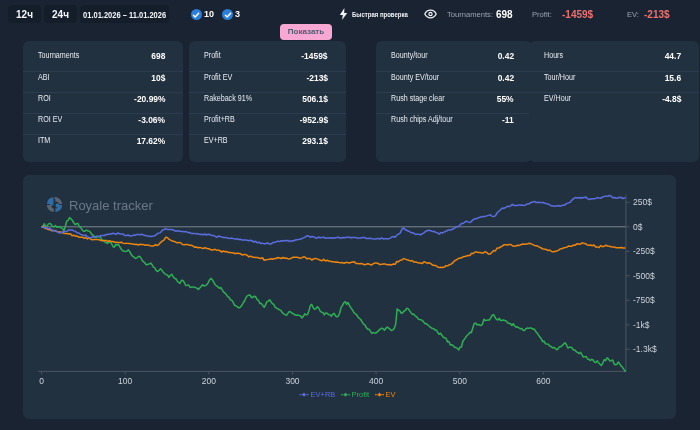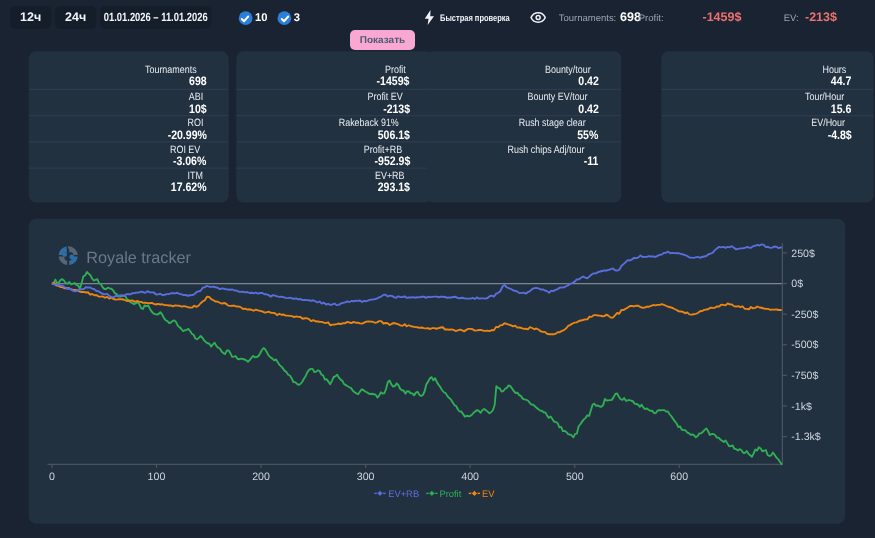--- a/index.html
+++ b/index.html
@@ -5,21 +5,21 @@
 .abs { position:absolute; }
 .btn { position:absolute; top:5px; height:18px; background:#141d2a; border-radius:4px; color:#f4f7fa; font-weight:bold; font-size:10px; display:flex; align-items:center; justify-content:center; white-space:nowrap; }
 .sqz { display:inline-block; transform:scaleX(0.79); transform-origin:center; }
 .chk { position:absolute; top:9px; width:11px; height:11px; border-radius:50%; background:#2b7fd9; }
 .chk svg { position:absolute; left:1.5px; top:1.5px; }
 .chklb { position:absolute; top:9px; color:#fff; font-weight:bold; font-size:9px; }
 .glb { position:absolute; top:9.8px; color:#9aa4b2; font-size:7.6px; }
 .gval { position:absolute; top:8.5px; color:#fff; font-weight:bold; font-size:10px; }
 .red { color:#ec7170; }
 .card { position:absolute; top:41px; height:121px; background:#223140; border-radius:6px; padding-top:8.5px; overflow:hidden; }
-.row { height:21.2px; display:flex; align-items:flex-end; justify-content:space-between; padding:0 18px 0 15px;flex-direction:column; }
+.row { height:21.2px; display:flex; align-items:flex-start; justify-content:space-between; padding:0 18px 0 15px; }
 .row.sep { border-top:1px solid #2c3b4e; }
 .lb { font-size:8.5px; color:#e8edf3; transform:scaleX(0.84); transform-origin:left center; white-space:nowrap; }
 .vl { font-size:9.8px; font-weight:bold; color:#fff; transform:scaleX(0.86); transform-origin:right center; white-space:nowrap; }
 .chart { position:absolute; left:23px; top:175px; width:653px; height:244px; background:#223140; border-radius:6px; }
 .tick { font-size:8.5px; fill:#ccd3dc; font-family:"Liberation Sans",sans-serif; }
 .lg { font-size:7.5px; font-family:"Liberation Sans",sans-serif; }
 .axl { stroke:#4a545f; stroke-width:1; }
 </style></head>
 <body>
 <div class="btn" style="left:8px;width:33px;">12ч</div>
@@ -43,21 +43,21 @@
 <svg class="abs" style="left:338.5px;top:8px;" width="9" height="12" viewBox="0 0 9 12">
     <path d="M5.4 0 L0.8 6.9 L3.8 6.9 L3.1 12 L8.2 5 L5.2 5 Z" fill="#f0f3f7"></path>
   </svg>
 <div class="abs" style="left:352px;top:10px;color:#f0f3f7;font-weight:bold;font-size:7.5px;white-space:nowrap;transform:scaleX(0.8);transform-origin:left center;">Быстрая проверка</div>
 <svg class="abs" style="left:424px;top:9px;" width="13" height="10" viewBox="0 0 13 10">
     <path d="M6.5 1.2 C3.6 1.2 1.6 3.3 0.8 5 C1.6 6.7 3.6 8.8 6.5 8.8 C9.4 8.8 11.4 6.7 12.2 5 C11.4 3.3 9.4 1.2 6.5 1.2 Z" fill="none" stroke="#f0f3f7" stroke-width="1.25"></path>
     <circle cx="6.5" cy="5" r="1.6" fill="none" stroke="#f0f3f7" stroke-width="1.2"></circle>
   </svg>
 <div class="glb" style="left:447px;text-align:right;">Tournaments:</div>
 <div class="gval" style="left:496px;">698</div>
-<div class="glb" style="left:511px;">Profit:</div>
+<div class="glb" style="left:532px;">Profit:</div>
 <div class="gval red" style="left:562px;">-1459$</div>
 <div class="glb" style="left:627px;">EV:</div>
 <div class="gval red" style="left:644px;">-213$</div>
 <div class="card" style="left:23px;width:160px;">
     <div class="row">
       <span class="lb">Tournaments</span>
       <span class="vl">698</span>
     </div>
     <div class="row sep">
       <span class="lb">ABI</span>
@@ -91,21 +91,21 @@
     </div>
     <div class="row sep">
       <span class="lb">Profit+RB</span>
       <span class="vl">-952.9$</span>
     </div>
     <div class="row sep">
       <span class="lb">EV+RB</span>
       <span class="vl">293.1$</span>
     </div>
   </div>
-<div class="card" style="left:341px;width:156px;">
+<div class="card" style="left:376px;width:156px;">
     <div class="row">
       <span class="lb">Bounty/tour</span>
       <span class="vl">0.42</span>
     </div>
     <div class="row sep">
       <span class="lb">Bounty EV/tour</span>
       <span class="vl">0.42</span>
     </div>
     <div class="row sep">
       <span class="lb">Rush stage clear</span>

